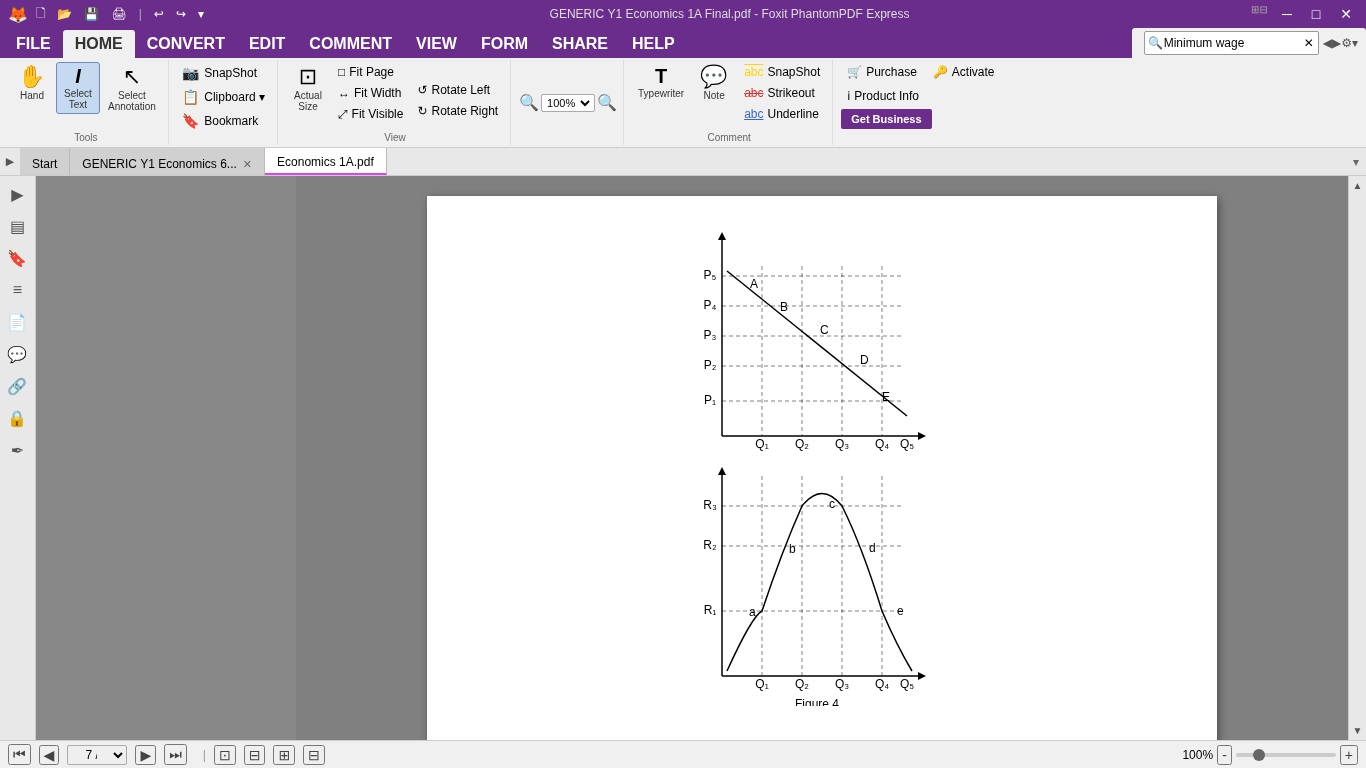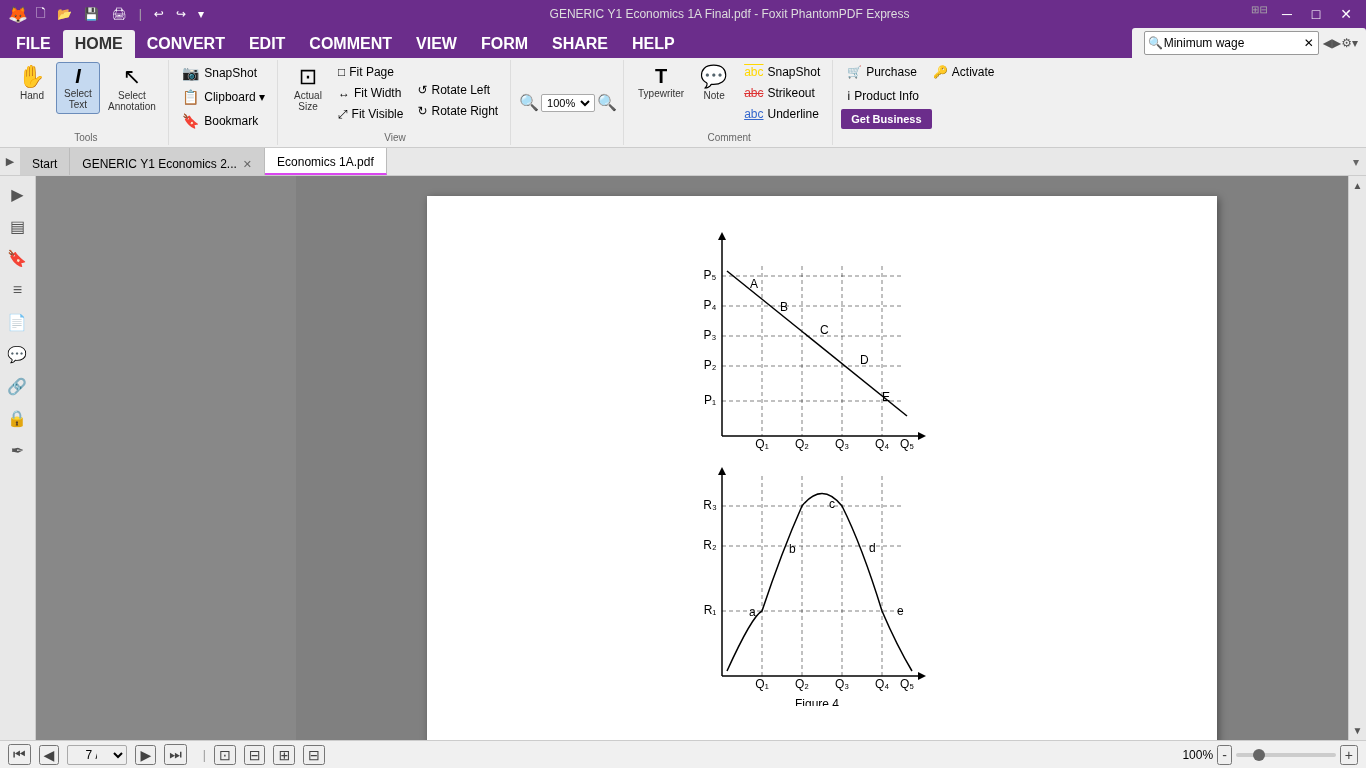--- a/index.html
+++ b/index.html
@@ -459,21 +459,21 @@
   </div>
 
 </div>
 
 <div class="tab-bar">
   <span class="tab-expand">▶</span>
   <div class="doc-tab">
     <span>Start</span>
   </div>
   <div class="doc-tab">
-    <span>GENERIC Y1 Economics 2...</span>
+    <span>GENERIC Y1 Economics 6...</span>
     <span class="doc-tab-close">✕</span>
   </div>
   <div class="doc-tab active">
     <span>Economics 1A.pdf</span>
   </div>
   <span class="tab-bar-end">▾</span>
 </div>
 
 <div class="main-content">
 

